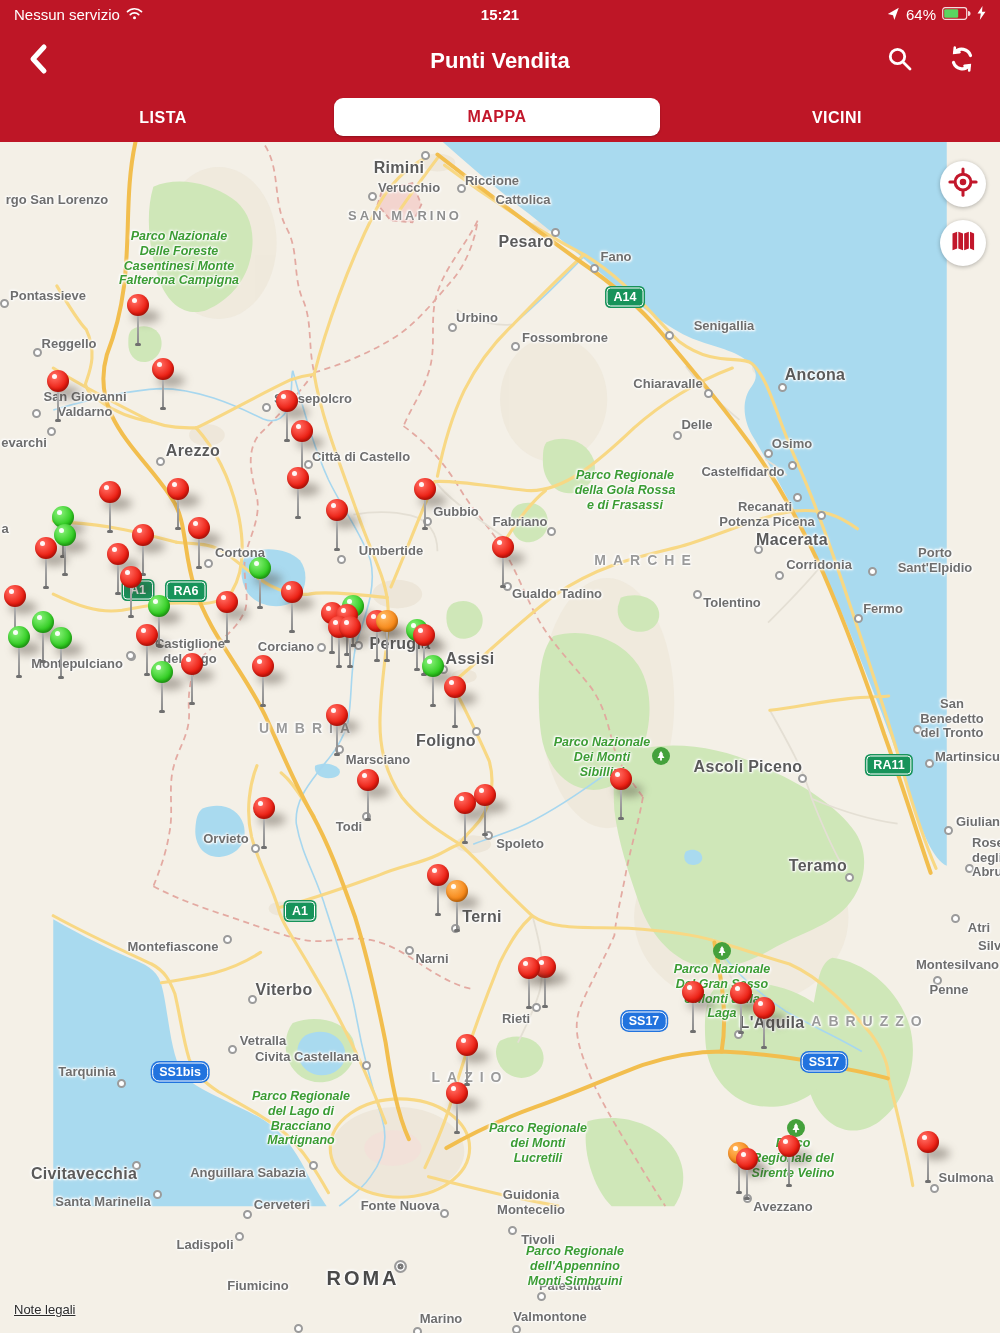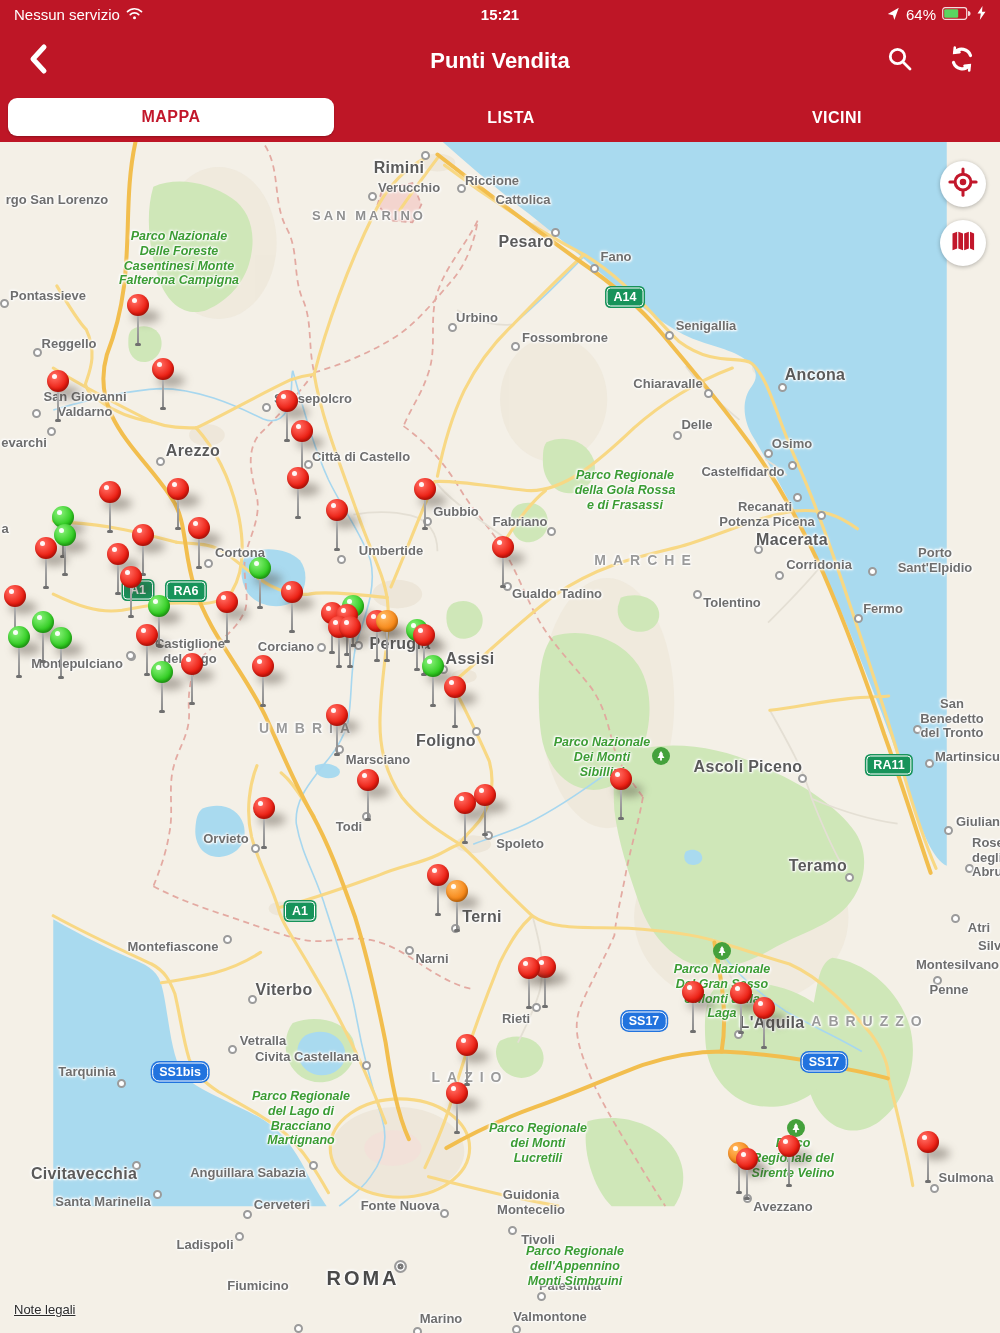--- a/index.html
+++ b/index.html
@@ -109,22 +109,22 @@
         <path d="M22.5,10.5 A9.3,9.3 0 0 0 6.8,7.3"></path>
         <path d="M5.5,17.5 A9.3,9.3 0 0 0 21.2,20.7"></path>
         <path d="M6.8,2.5 L6.3,7.8 L11.5,7.2" stroke-width="2.6"></path>
         <path d="M21.2,25.5 L21.7,20.2 L16.5,20.8" stroke-width="2.6"></path>
       </svg>
     </span>
   </div>
 </div>
 
 <div class="tab-bar">
+  <div class="tab">LISTA</div>
   <div class="tab active">MAPPA</div>
-  <div class="tab">LISTA</div>
   <div class="tab">VICINI</div>
 </div>
 
 <div id="map">
   <svg class="base" width="1000" height="1191" viewBox="0 142 1000 1333">
 
     <g fill="#EBE3D3" opacity=".5">
       <ellipse cx="620" cy="770" rx="75" ry="140"></ellipse>
       <ellipse cx="770" cy="1010" rx="120" ry="100"></ellipse>
       <ellipse cx="185" cy="255" rx="65" ry="85"></ellipse>
@@ -337,21 +337,21 @@
       <div class="cdot" style="left: 372px; top: 54px;"></div>
       <div class="lbl town" style="left: 409px; top: 46px;">Verucchio</div>
       <div class="cdot" style="left: 461px; top: 46px;"></div>
       <div class="lbl town" style="left: 492px; top: 39px;">Riccione</div>
       <div class="lbl town" style="left: 523px; top: 58px;">Cattolica</div>
       <div class="cdot" style="left: 555px; top: 90px;"></div>
       <div class="lbl city" style="left: 526px; top: 100px;">Pesaro</div>
       <div class="cdot" style="left: 594px; top: 126px;"></div>
       <div class="lbl town" style="left: 616px; top: 115px;">Fano</div>
       <div class="cdot" style="left: 669px; top: 193px;"></div>
-      <div class="lbl town" style="left: 706px; top: 184px;">Senigallia</div>
+      <div class="lbl town" style="left: 724px; top: 184px;">Senigallia</div>
       <div class="cdot" style="left: 515px; top: 204px;"></div>
       <div class="lbl town" style="left: 565px; top: 196px;">Fossombrone</div>
       <div class="cdot" style="left: 452px; top: 185px;"></div>
       <div class="lbl town" style="left: 477px; top: 176px;">Urbino</div>
       <div class="cdot" style="left: 782px; top: 245px;"></div>
       <div class="lbl city" style="left: 815px; top: 233px;">Ancona</div>
       <div class="cdot" style="left: 708px; top: 251px;"></div>
       <div class="lbl town" style="left: 668px; top: 242px;">Chiaravalle</div>
       <div class="cdot" style="left: 677px; top: 293px;"></div>
       <div class="lbl town" style="left: 697px; top: 283px;">Delle</div>
@@ -396,21 +396,21 @@
       <div class="cdot" style="left: 738px; top: 892px;"></div>
       <div class="lbl city" style="left: 772px; top: 881px;">L'Aquila</div>
       <div class="cdot" style="left: 747px; top: 1056px;"></div>
       <div class="lbl town" style="left: 783px; top: 1065px;">Avezzano</div>
       <div class="cdot" style="left: 934px; top: 1046px;"></div>
       <div class="lbl town" style="left: 966px; top: 1036px;">Sulmona</div>
       <div class="lbl region" style="left: 646px; top: 419px;">MARCHE</div>
       <div class="lbl region" style="left: 308px; top: 587px;">UMBRIA</div>
       <div class="lbl region" style="left: 470px; top: 936px;">LAZIO</div>
       <div class="lbl region" style="left: 870px; top: 880px;">ABRUZZO</div>
-      <div class="lbl sanmarino" style="left: 369px; top: 74px;">SAN MARINO</div>
+      <div class="lbl sanmarino" style="left: 405px; top: 74px;">SAN MARINO</div>
       <div class="lbl park" style="left: 179px; top: 116px;">Parco Nazionale
 Delle Foreste
 Casentinesi Monte
 Falterona Campigna</div>
       <div class="lbl park" style="left: 625px; top: 348px;">Parco Regionale
 della Gola Rossa
 e di Frasassi</div>
       <div class="lbl park" style="left: 602px; top: 615px;">Parco Nazionale
 Dei Monti
 Sibillini</div>

